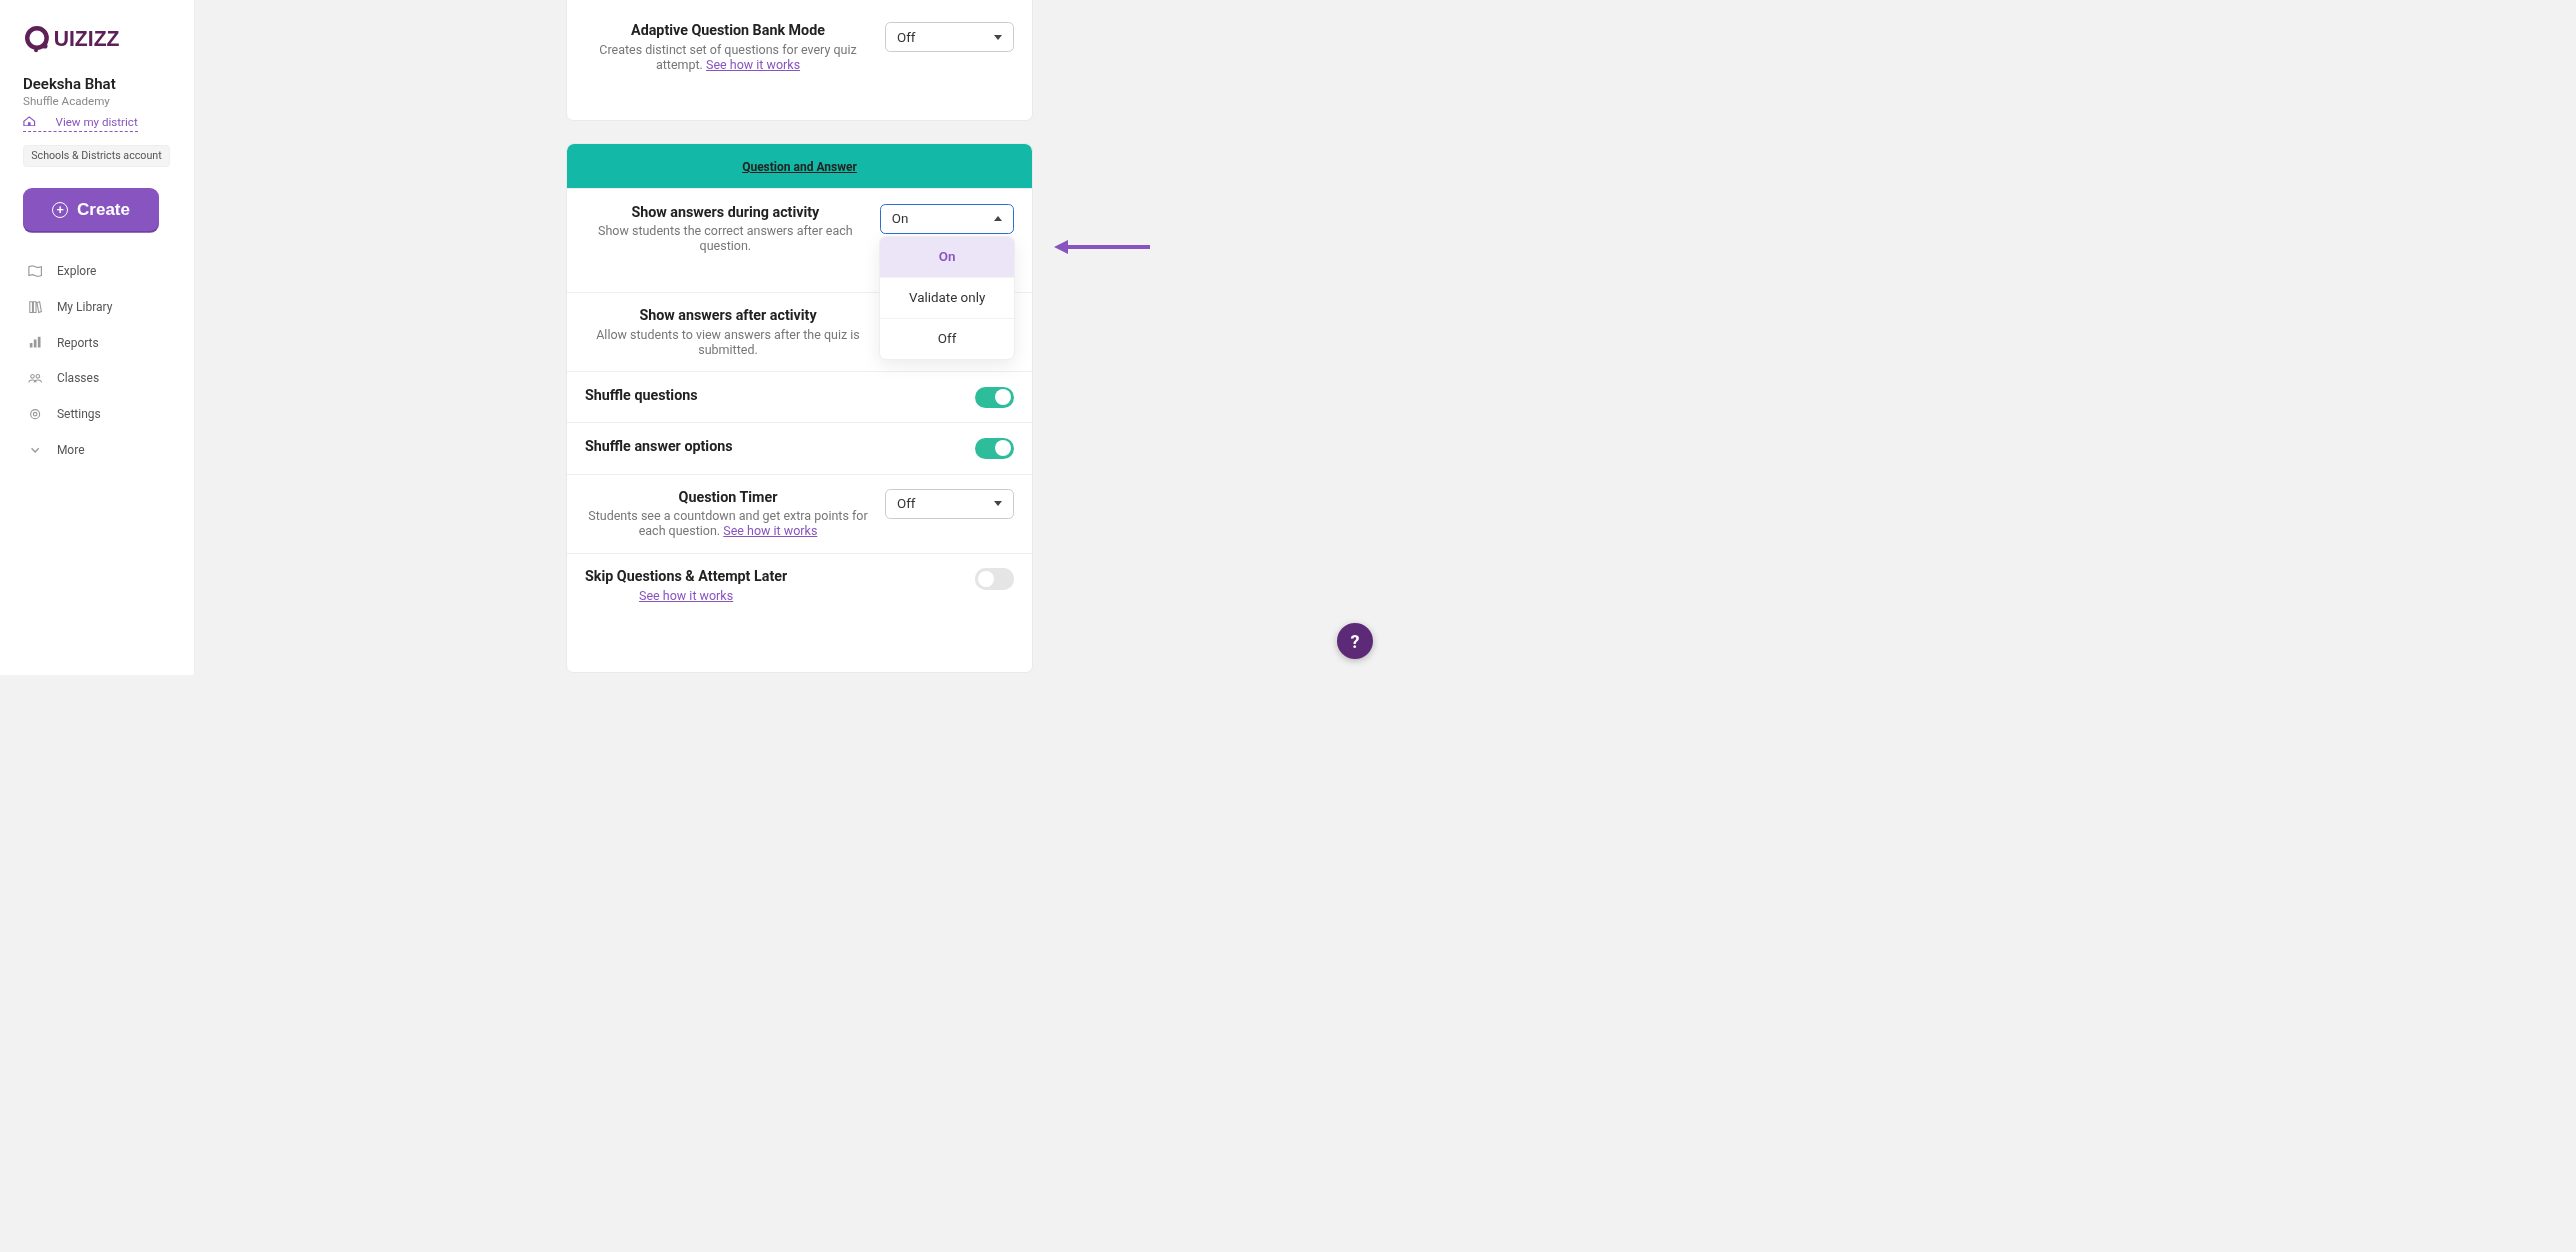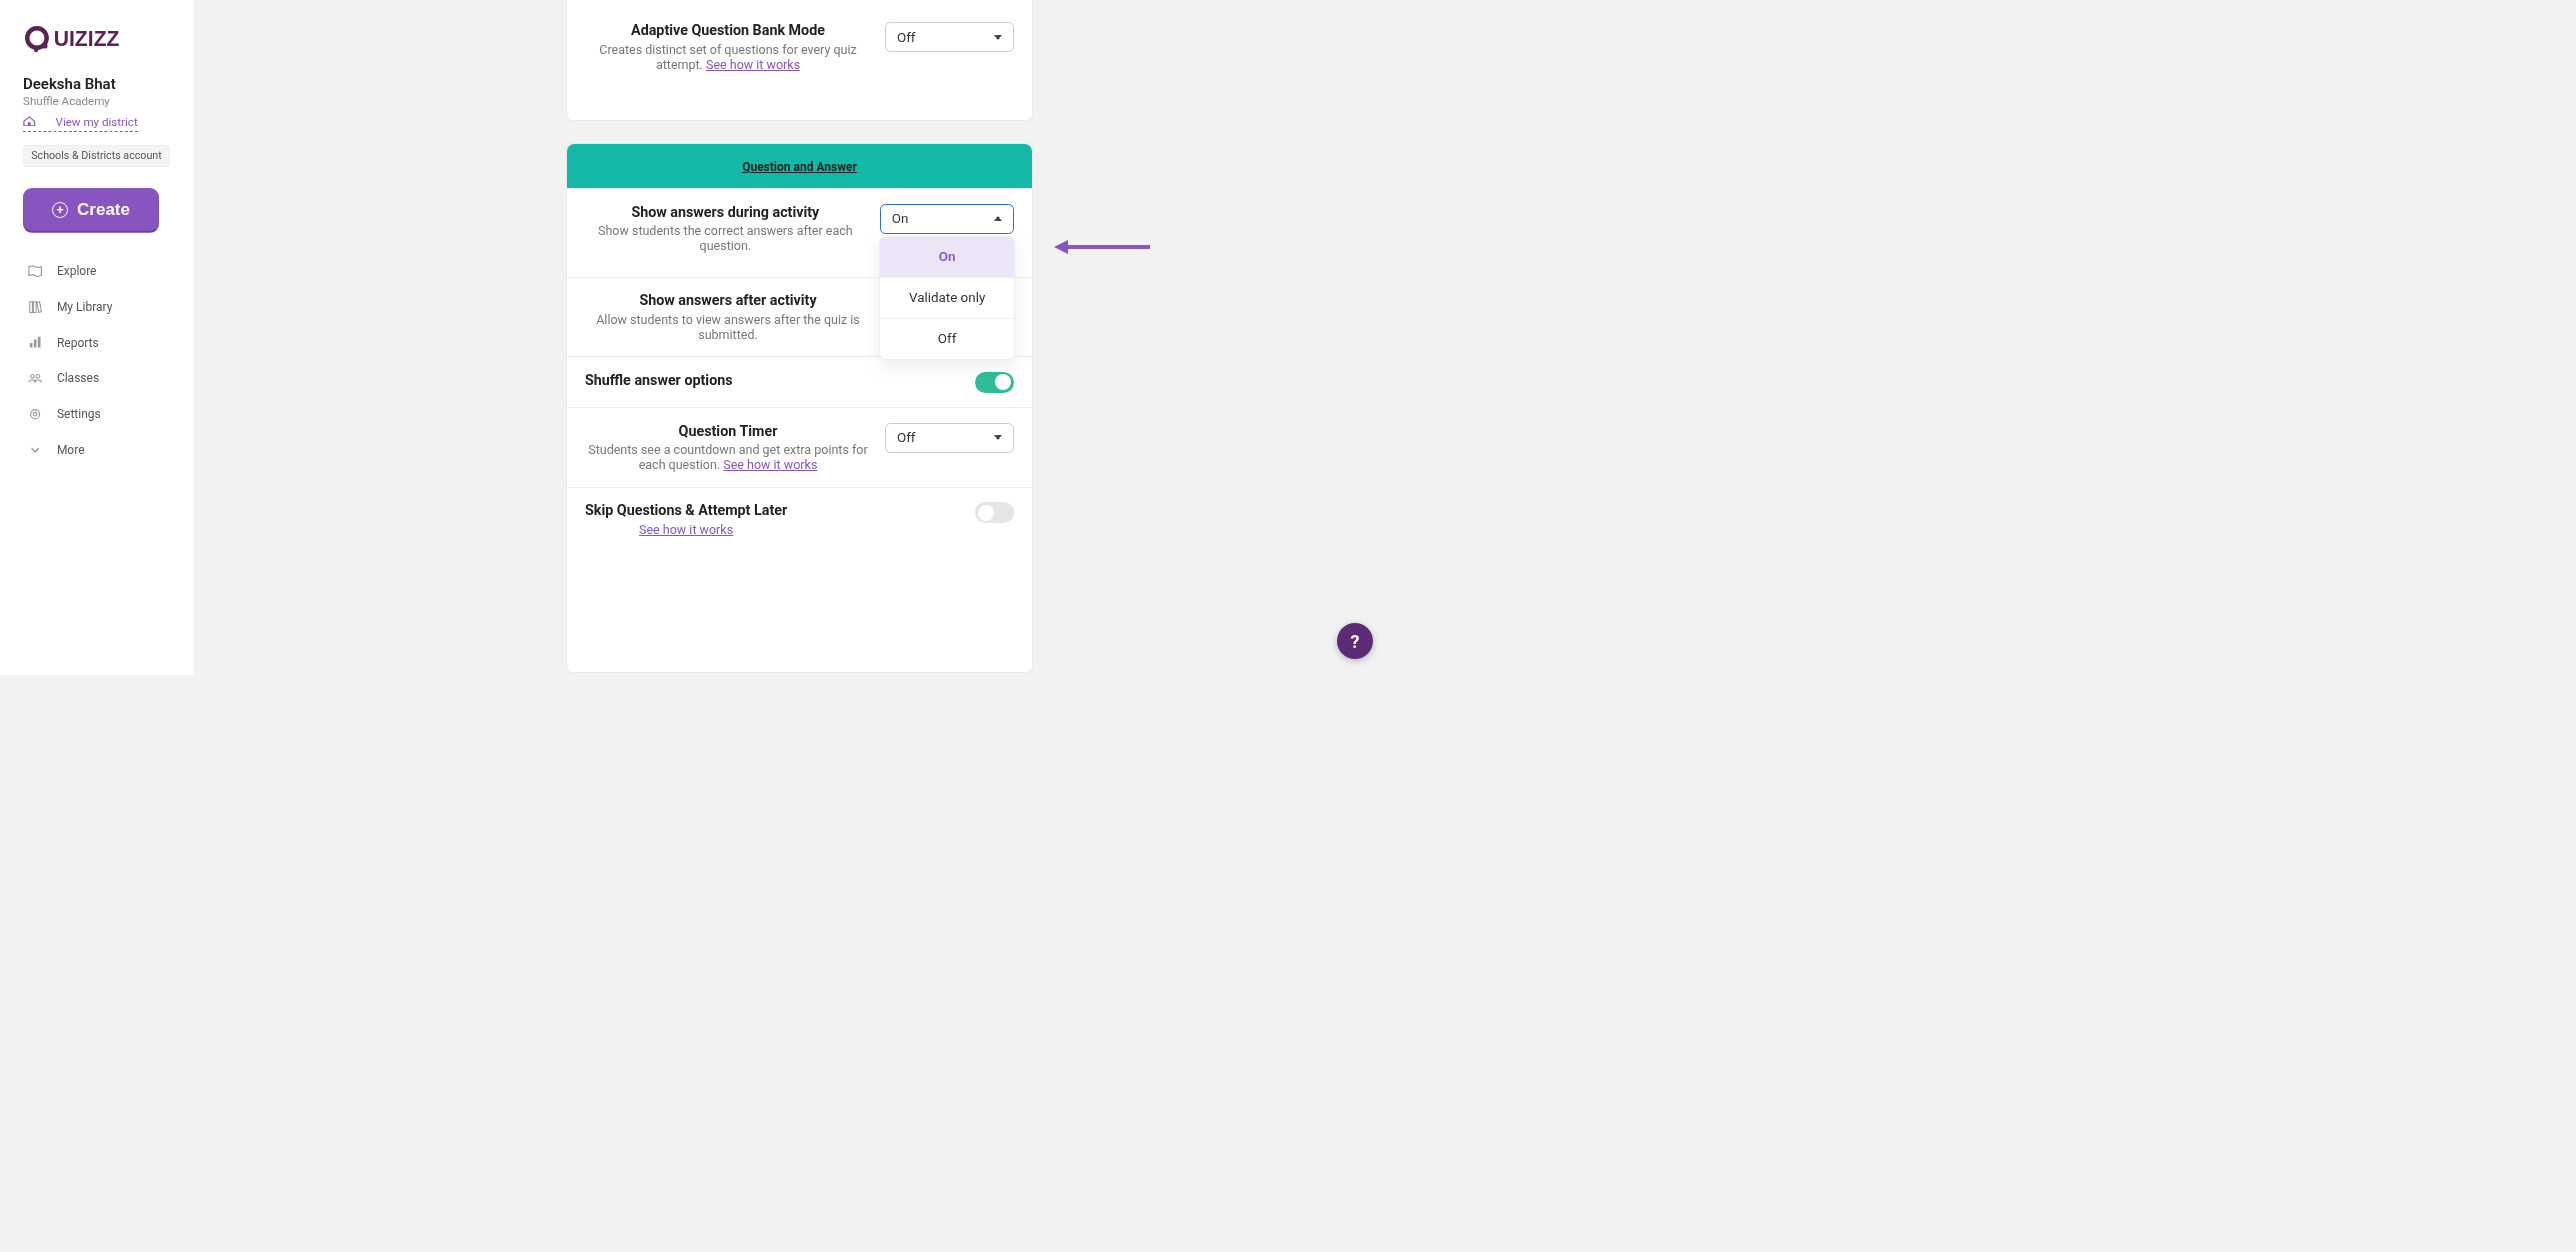--- a/index.html
+++ b/index.html
@@ -402,21 +402,21 @@
       <div class="select">
         <span>Off</span>
         <span class="caret-down"></span>
       </div>
     </div>
   </div>
 
   <div class="card card-main">
     <div class="section-header">Question and Answer</div>
 
-    <div class="setting-row" style="padding-bottom:24px">
+    <div class="setting-row" style="padding-bottom:39px">
       <div class="setting-left">
         <div class="setting-title">Show answers during activity</div>
         <div class="setting-desc">Show students the correct answers after each question.</div>
       </div>
       <div style="position:relative">
         <div class="select open">
           <span>On</span>
           <span class="caret-up"></span>
         </div>
         <div class="dropdown" style="top:32px; left:-0.9px">
@@ -428,20 +428,26 @@
     </div>
 
     <div class="setting-row">
       <div class="setting-left">
         <div class="setting-title">Show answers after activity</div>
         <div class="setting-desc">Allow students to view answers after the quiz is submitted.</div>
       </div>
       <div style="width:134px"></div>
     </div>
 
+    <div class="setting-row">
+      <div class="setting-title">Shuffle questions</div>
+      <div class="toggle on">
+          <div class="knob"></div>
+        </div>
+    </div>
 
     <div class="setting-row">
       <div class="setting-title">Shuffle answer options</div>
       <div class="toggle on">
           <div class="knob"></div>
         </div>
     </div>
 
     <div class="setting-row">
       <div class="setting-left">

